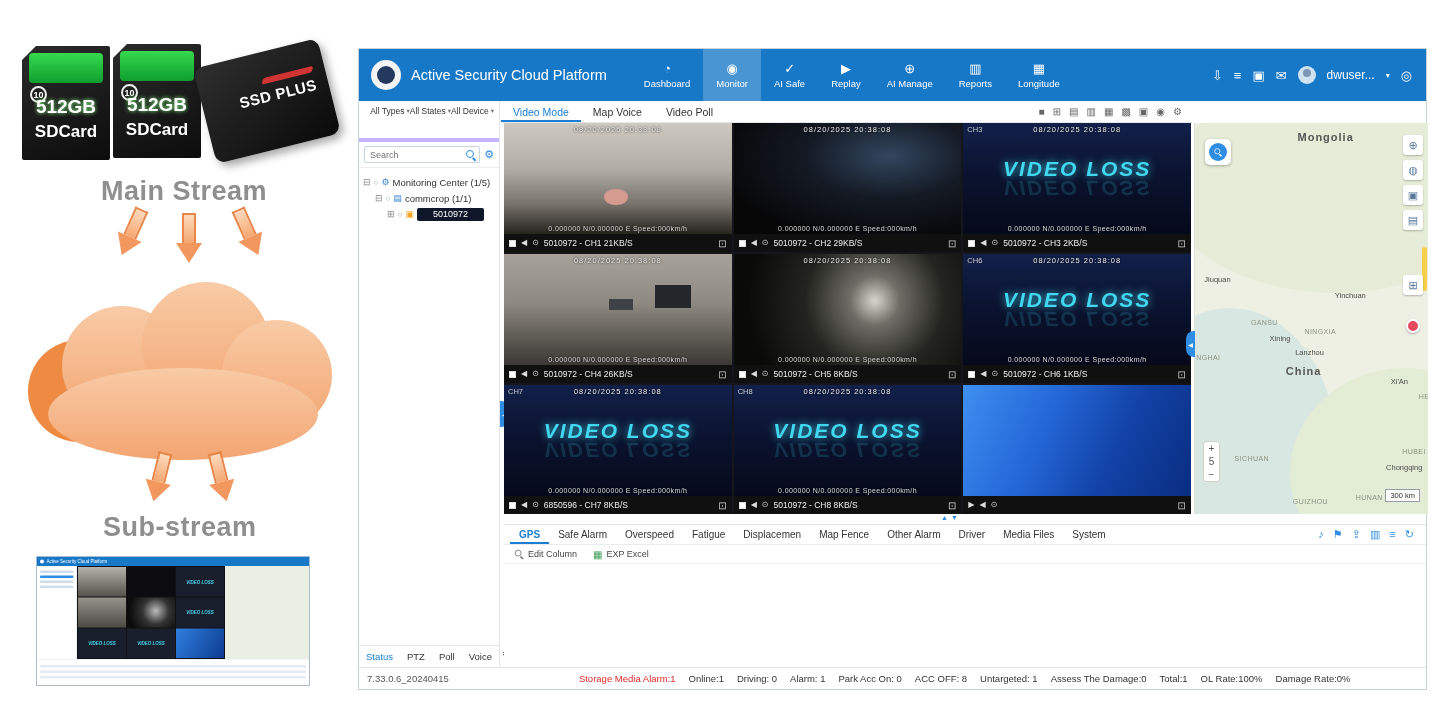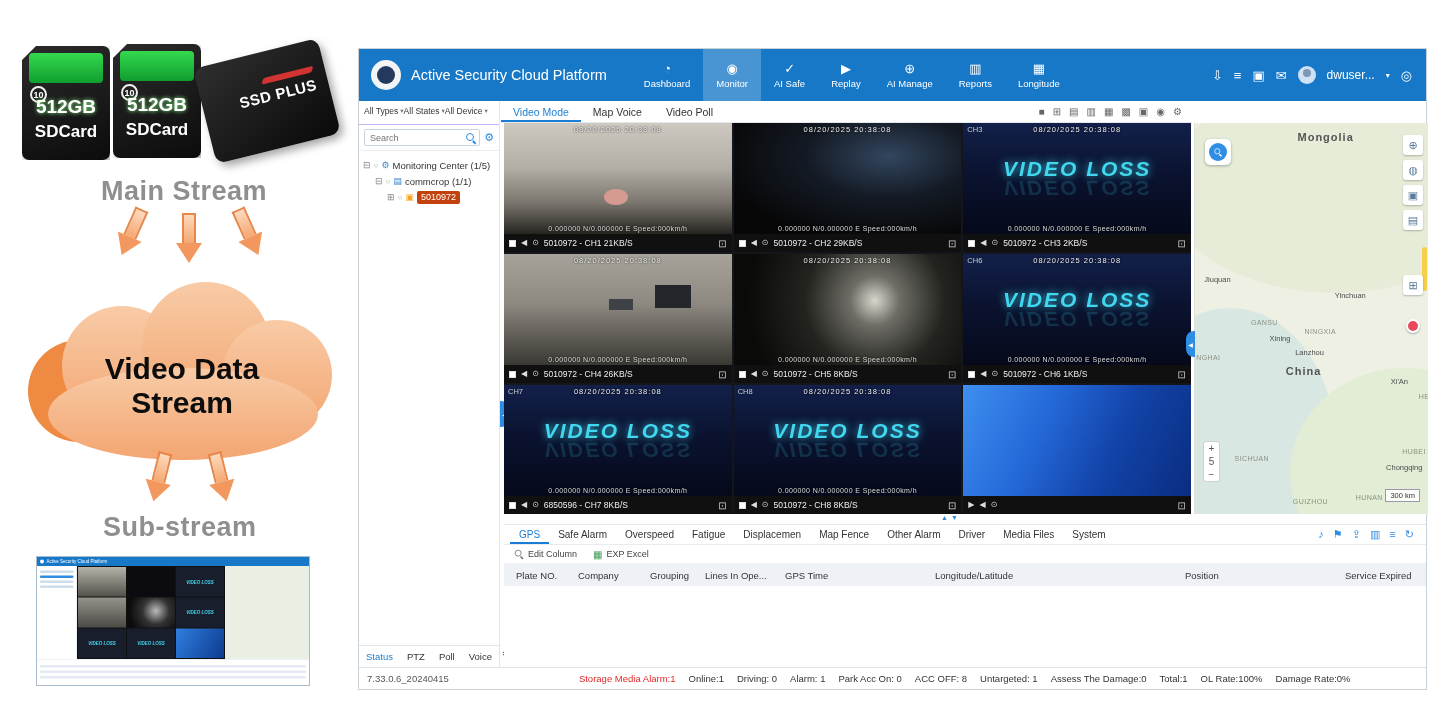--- a/index.html
+++ b/index.html
@@ -1,20 +1,20 @@
 <!DOCTYPE html>
 <html><head>
 <meta charset="utf-8">
 <style>
 *{margin:0;padding:0;box-sizing:border-box}
 body{font-family:"Liberation Sans",sans-serif;background:#fff}
 .stage{position:relative;width:1445px;height:723px;background:#fff;overflow:hidden}
 
 
-.sd{position:absolute;width:88px;height:114px;background:linear-gradient(160deg,#2b2b2b,#0c0c0c);border-radius:7px;clip-path:polygon(14px 0,100% 0,100% 100%,0 100%,0 14px);box-shadow:3px 4px 8px rgba(0,0,0,.35)}
+.sd{position:absolute;width:88px;height:114px;background:linear-gradient(160deg,#2b2b2b,#0c0c0c);border-radius:2px;clip-path:polygon(14px 0,100% 0,100% 100%,0 100%,0 14px);box-shadow:3px 4px 8px rgba(0,0,0,.35)}
 .sd .band{position:absolute;top:7px;left:7px;right:7px;height:30px;border-radius:4px;background:linear-gradient(180deg,#35d94e,#0f9e2e)}
 .sd .badge{position:absolute;top:40px;left:8px;width:17px;height:17px;border:2px solid #eee;border-radius:50%;color:#fff;font-size:9px;font-weight:700;display:flex;align-items:center;justify-content:center}
 .sd .cap{position:absolute;top:50px;left:0;right:0;text-align:center;color:#fff;font-weight:700;font-size:19px;text-shadow:0 0 4px #8f8}
 .sd .nm{position:absolute;top:76px;left:0;right:0;text-align:center;color:#fff;font-weight:700;font-size:17px}
 #sd1{left:22px;top:46px}#sd2{left:113px;top:44px}
 .ssd{position:absolute;left:203px;top:52px;width:128px;height:98px;background:linear-gradient(150deg,#2e2e2e,#0a0a0a);border-radius:10px;transform:rotate(-14deg);box-shadow:3px 5px 9px rgba(0,0,0,.35)}
 .ssd .swoosh{position:absolute;right:12px;top:26px;width:52px;height:6px;background:#d23333;border-radius:3px;transform:skewX(-25deg)}
 .ssd .lab{position:absolute;right:12px;top:36px;color:#fff;font-weight:700;font-size:15px;letter-spacing:.5px}
 .stream-label{position:absolute;color:#8f8f8f;font-weight:700;font-size:27px;letter-spacing:.5px}
 #main-stream{left:101px;top:176px}
@@ -63,38 +63,38 @@
 .nav-item.active{background:rgba(255,255,255,.22)}
 .hd-right{margin-left:auto;display:flex;align-items:center;gap:11px;padding-right:14px}
 .h-ic{font-size:13px;line-height:1}
 .avatar{width:18px;height:18px;border-radius:50%;background:#cfe2f4;position:relative}
 .avatar::after{content:"";position:absolute;left:5px;top:3px;width:8px;height:8px;border-radius:50%;background:#7d97b5}
 .uname{font-size:12px}
 .caret{font-size:8px}
 
 
 .side{position:absolute;left:0;top:52px;width:141px;bottom:22px;border-right:1px solid #e2e6ea;background:#fff}
-.filters{display:flex;justify-content:flex-start;padding:5px 5px 8px;font-size:8.5px;color:#333;border-bottom:1px solid #c4b5fd}
+.filters{display:flex;justify-content:flex-end;padding:5px 5px 22px;font-size:8.5px;color:#333;border-bottom:4px solid #c4b5fd}
 .flt{display:flex;align-items:center;gap:2px;white-space:nowrap}
 .flt .fcaret{font-size:6.5px;color:#777}
 .search{display:flex;align-items:center;gap:4px;padding:4px 5px;border-bottom:1px solid #eee}
 .sw{position:relative;flex:1}
 .sw input{width:100%;height:17px;border:1px solid #c9d4de;border-radius:2px;font-size:9px;padding:0 15px 0 5px;outline:none;color:#333}
 .sw .mag{position:absolute;right:4px;top:4px;color:#2f8de4}
 .gearbtn{color:#2f8de4;font-size:11px}
 .mag{position:relative;display:inline-block;width:10px;height:10px;flex:none}
 .mag::before{content:"";position:absolute;left:0;top:0;width:6px;height:6px;border:1.5px solid currentColor;border-radius:50%}
 .mag::after{content:"";position:absolute;left:7px;top:7px;width:4px;height:1.5px;background:currentColor;transform:rotate(45deg);transform-origin:left center}
 .tree{padding:6px 4px;font-size:9.5px;color:#333}
 .trow{display:flex;align-items:center;gap:3px;height:16px;white-space:nowrap}
 .tg{color:#888;font-size:9px}
 .trad{color:#9aa;font-size:8px}
 .ti-blue{color:#3b87d2;font-size:9px}
 .ti-orange{color:#f5a623;font-size:9px}
-.chip{background:#c2410c;color:#fff;padding:0 4px;border-radius:2px;font-size:9px;line-height:13px}
+.chip{background:#0f172a;color:#fff;padding:0 16px;border-radius:2px;font-size:9px;line-height:13px}
 .side-tabs{position:absolute;bottom:0;left:0;right:0;height:22px;border-top:1px solid #e2e6ea;display:flex;align-items:center;font-size:9.5px;color:#333;background:#fff}
 .side-tab{padding:0 7px}
 .side-tab.active{color:#1a7fd4}
 .side-ch{margin-left:auto;padding-right:7px;color:#555;transform:rotate(90deg);font-size:10px}
 
 
 .vtabs{position:absolute;left:142px;top:52px;right:234px;height:22px;border-bottom:1px solid #e4e8ec;display:flex;align-items:center;background:#fff}
 .vtab{padding:0 12px;height:100%;display:flex;align-items:center;font-size:10.5px;color:#333}
 .vtab.active{color:#1a7fd4;box-shadow:inset 0 -2px 0 #1a7fd4}
 .vtools{margin-left:auto;display:flex;gap:8px;padding-right:10px;color:#666;font-size:10px}
@@ -143,21 +143,21 @@
 .zoom span{line-height:13px}
 .scalebox{position:absolute;right:8px;bottom:12px;background:rgba(255,255,255,.92);border:1px solid #99a;padding:0 4px;font-size:7.5px;color:#333;line-height:11px}
 .map-handle{position:absolute;left:827px;top:282px;width:9px;height:26px;background:#2f8de4;border-radius:8px 0 0 8px;color:#fff;font-size:6px;display:flex;align-items:center;justify-content:center}
 .side-handle{position:absolute;left:141px;top:352px;width:9px;height:26px;background:#2f8de4;border-radius:0 8px 8px 0;color:#fff;font-size:6px;display:flex;align-items:center;justify-content:center}
 .updown{position:absolute;left:582px;top:465px;display:flex;gap:3px;color:#2f8de4;font-size:7px}
 
 
 .bpanel{position:absolute;left:145px;top:475px;right:0;bottom:22px;background:#fff;border-top:1px solid #e4e8ec}
 .btabs{height:20px;display:flex;align-items:center;border-bottom:1px solid #e8ebef;padding-left:6px}
 .btab{padding:0 9px;height:100%;display:flex;align-items:center;font-size:10px;color:#333;white-space:nowrap}
-.btab.active{color:#1a7fd4;box-shadow:inset 0 -2px 0 #1a7fd4;font-weight:400}
+.btab.active{color:#1a7fd4;box-shadow:inset 0 -2px 0 #1a7fd4;font-weight:700}
 .bicons{margin-left:auto;display:flex;gap:9px;padding-right:12px;color:#2f8de4;font-size:11px}
 .bactions{height:19px;display:flex;align-items:center;gap:16px;padding-left:10px;border-bottom:1px solid #eef1f4;color:#444;font-size:9px}
 .baction{display:flex;align-items:center;gap:4px}
 .baction .mag{color:#777;transform:scale(.85)}
 .xl{color:#3f9d5a;font-size:10px}
 .thead{height:22px;background:#eef2f7;display:grid;grid-template-columns:62px 72px 55px 80px 150px 250px 160px 1fr;align-items:center;font-size:9.5px;color:#333;padding-left:12px}
 .tbody{position:absolute;top:62px;bottom:0;left:0;right:0;background:#fff}
 
 
 .sbar{position:absolute;left:0;right:0;bottom:0;height:22px;border-top:1px solid #dfe3e8;display:flex;align-items:center;font-size:9.5px;color:#333;background:#fff}
@@ -202,24 +202,20 @@
         <div class="shaft"></div>
         <div class="head"></div>
       </div>
 
     <div class="cloud">
       <div class="c-dark"></div>
       <div class="p c1"></div>
         <div class="p c2"></div>
         <div class="p c3"></div>
         <div class="p c-base"></div>
-      <div class="cloud-text">
-        <div>Video Data</div>
-        <div>Stream</div>
-      </div>
     </div>
 
     <div class="arr" style="left:146px;top:452px;transform:rotate(14deg)">
         <div class="shaft"></div>
         <div class="head"></div>
       </div>
     <div class="arr" style="left:208px;top:452px;transform:rotate(-14deg)">
         <div class="shaft"></div>
         <div class="head"></div>
       </div>
@@ -602,30 +598,20 @@
       <div class="bactions">
         <span class="baction">
             <span class="mag"></span>
             <span>Edit Column</span>
           </span>
         <span class="baction">
             <span class="xl">▦</span>
             <span>EXP Excel</span>
           </span>
       </div>
-      <div class="thead">
-        <span>Plate NO.</span>
-        <span>Company</span>
-        <span>Grouping</span>
-        <span>Lines In Ope...</span>
-        <span>GPS Time</span>
-        <span>Longitude/Latitude</span>
-        <span>Position</span>
-        <span>Service Expired</span>
-      </div>
       <div class="tbody"></div>
     </div>
 
     <div class="sbar">
       <span class="ver">7.33.0.6_20240415</span>
       <span class="sitems">
         <span class="alarm-red">Storage Media Alarm:1</span>
         <span>Online:1</span>
         <span>Driving: 0</span>
         <span>Alarm: 1</span>

